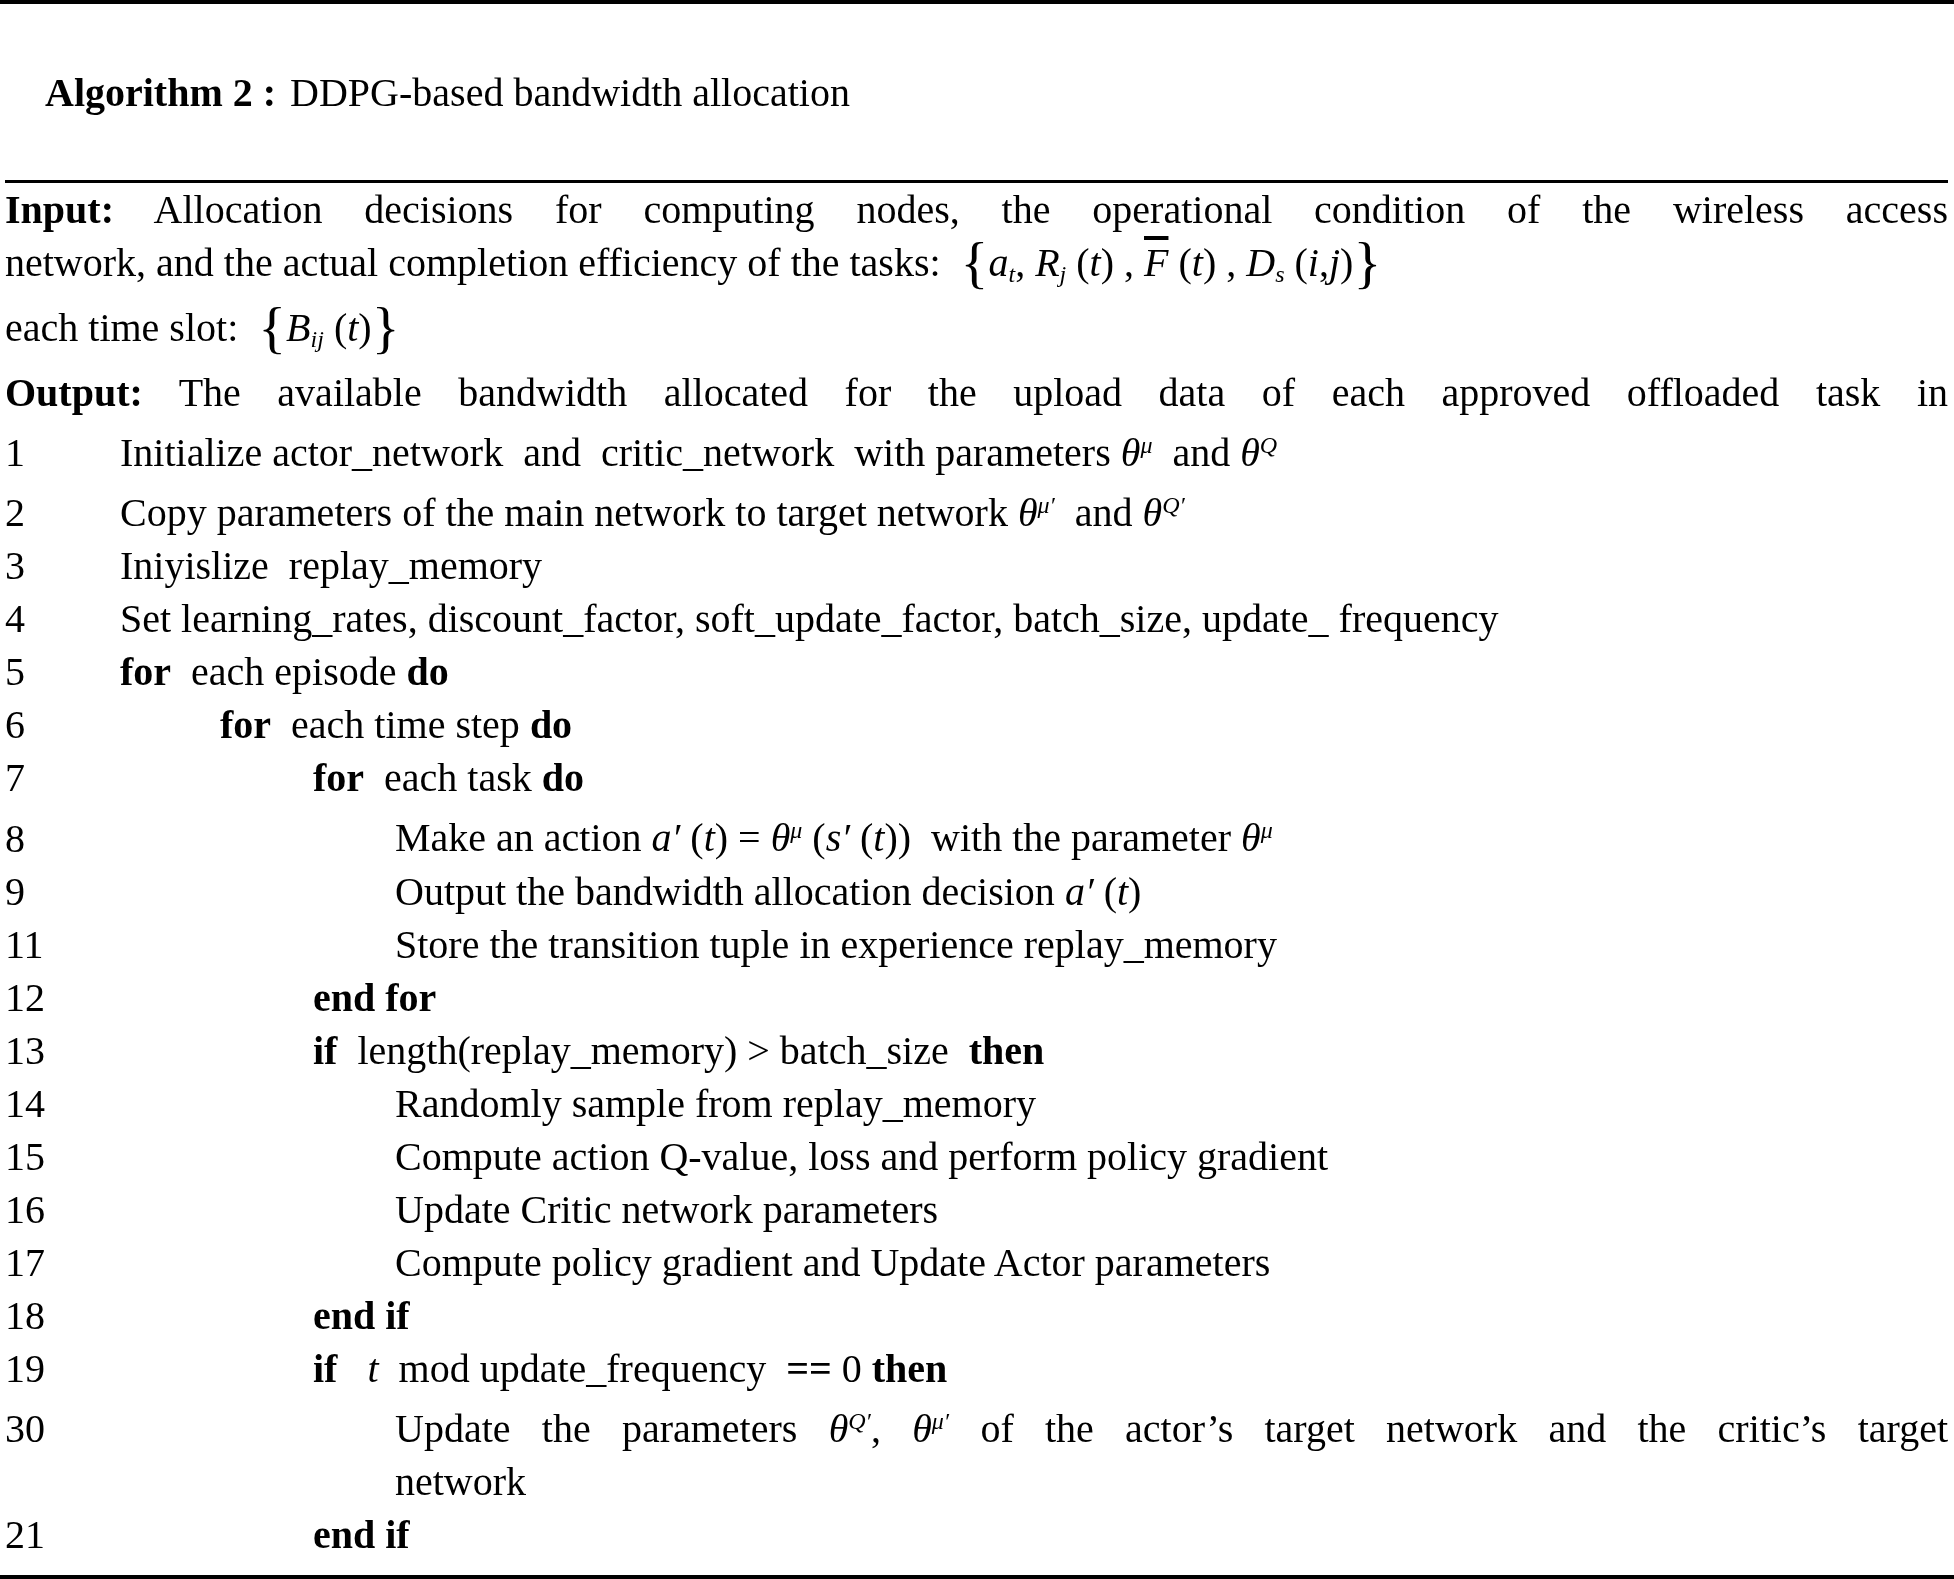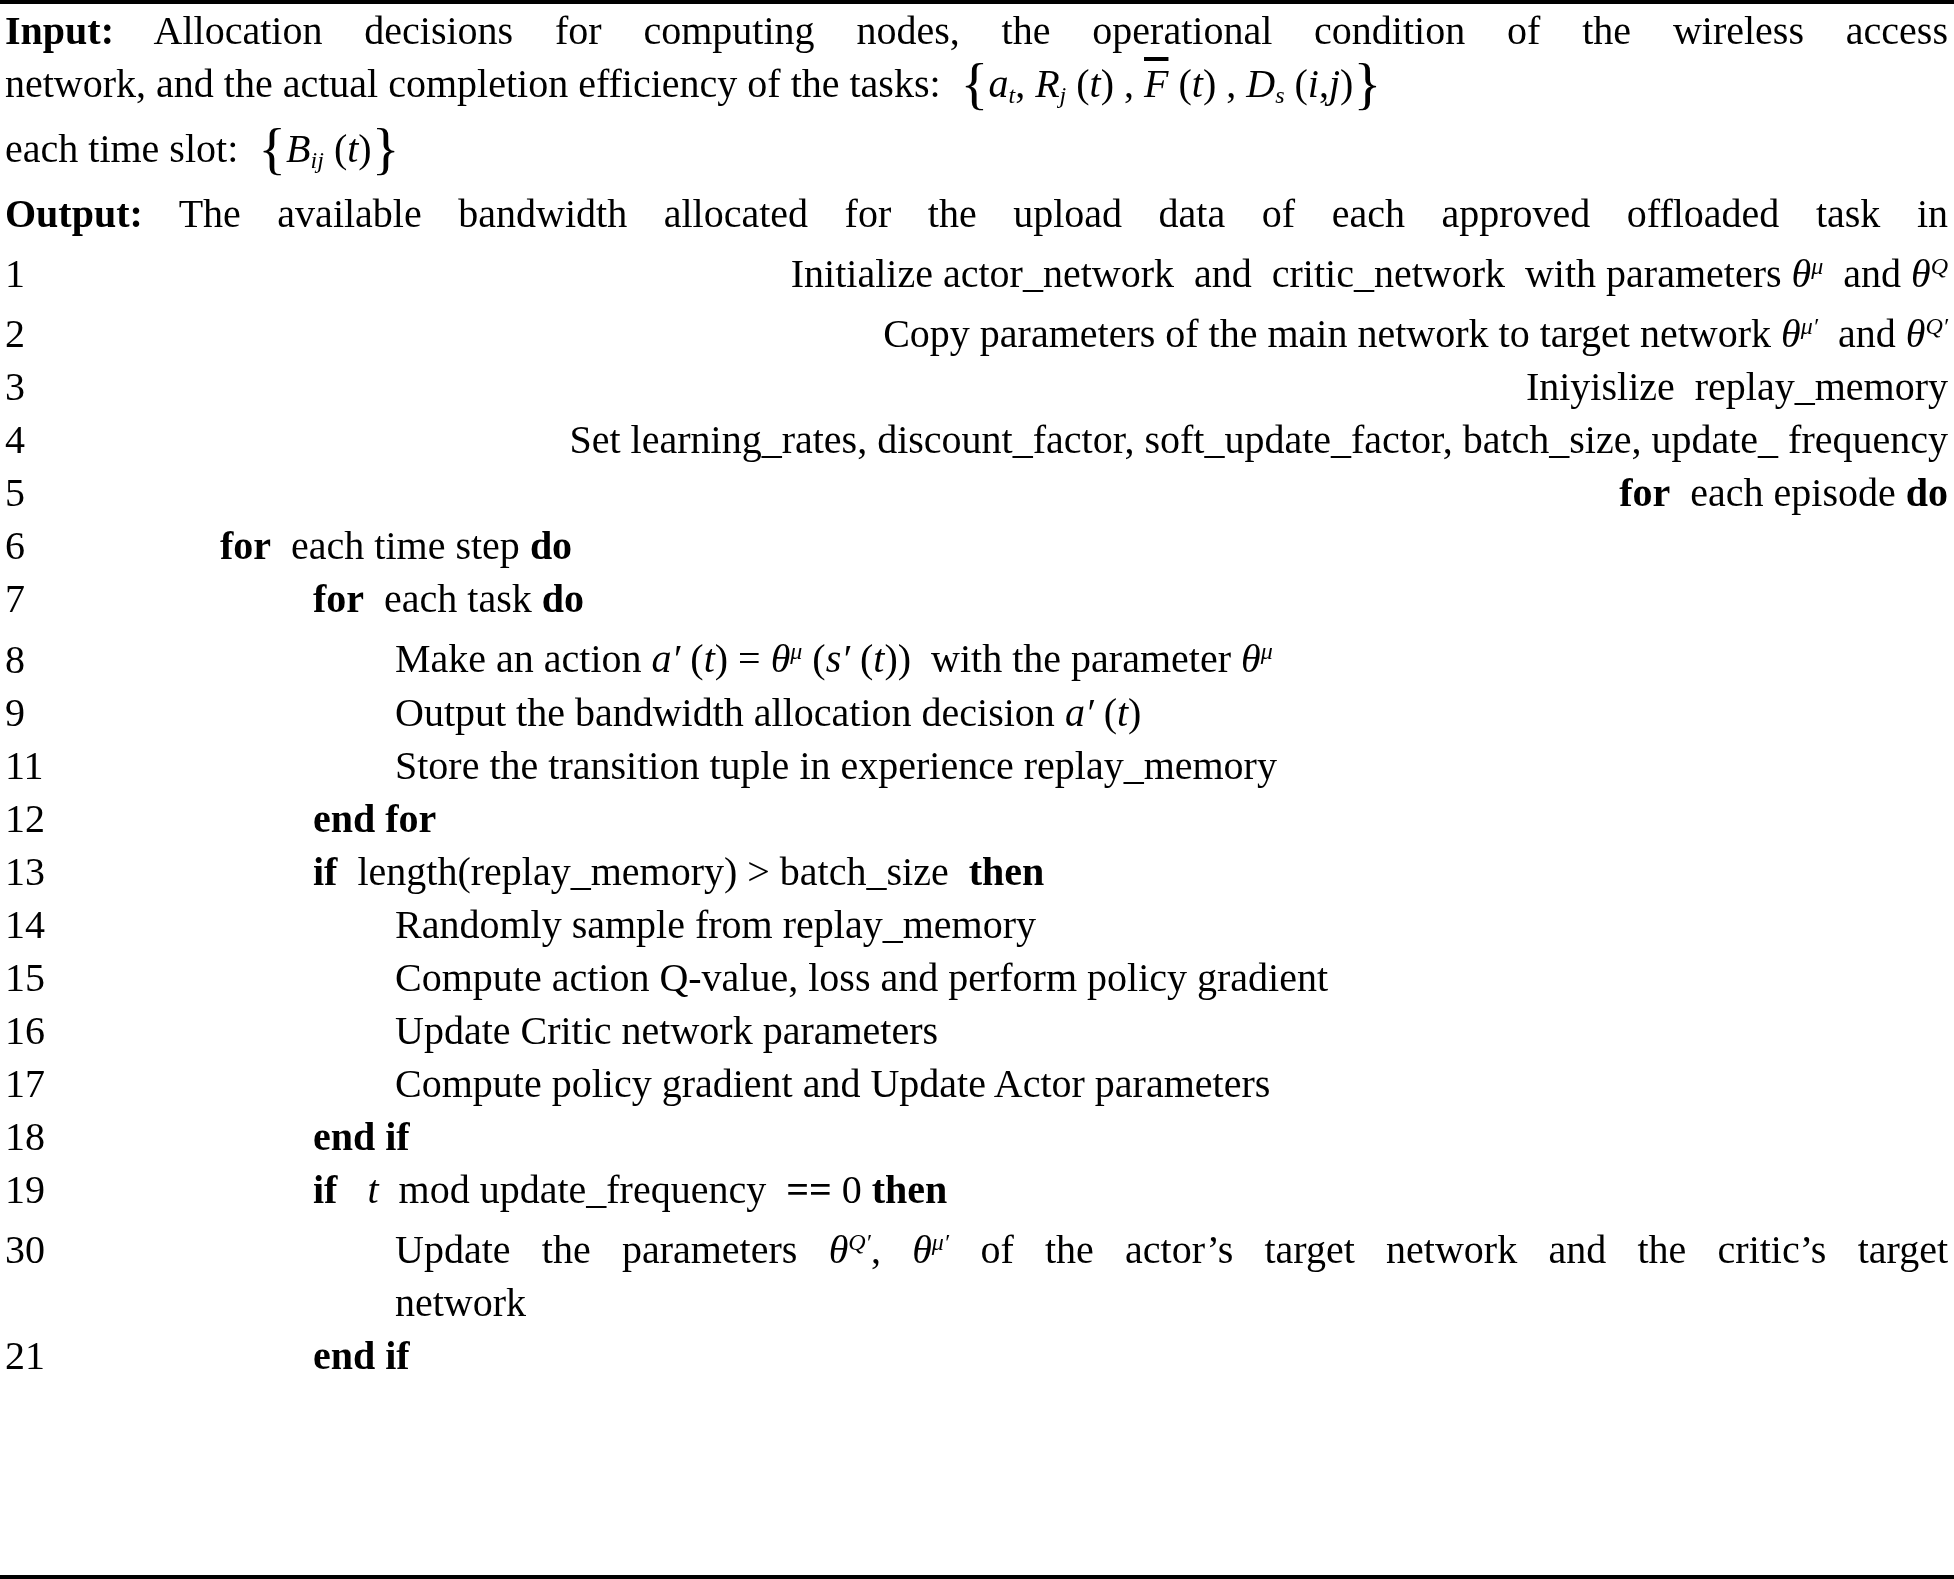--- a/index.html
+++ b/index.html
@@ -20,35 +20,38 @@
     white-space:pre;
   }
   .title .lbl{font-weight:bold;margin-right:14px;}
   .preamble{}
   .prow{white-space:pre;}
   .prow.justify{white-space:normal;text-align:justify;text-align-last:justify;}
   .srow{display:flex;align-items:baseline;}
   .num{flex:0 0 90px;white-space:pre;}
   .body{flex:1 1 auto;white-space:pre;}
   .body.justify{white-space:normal;text-align:justify;text-align-last:justify;}
-  .ind0{padding-left:25px;text-align:right;}
+  .ind0{padding-left:25px;}
   .ind1{padding-left:125px;}
   .ind2{padding-left:218px;}
   .ind3{padding-left:300px;}
   .seg-b{font-weight:bold;}
   .seg-i{font-style:italic;}
   .seg-bar{font-style:italic;text-decoration:overline;}
   .seg-sup{font-style:italic;font-size:0.60em;vertical-align:0.55em;}
   .seg-sub{font-style:italic;font-size:0.60em;vertical-align:-0.25em;}
   .seg-lb,.seg-rb{font-size:1.45em;vertical-align:-0.10em;line-height:0;}
 </style>
 </head>
 <body>
 
 <div class="algo">
+  <div class="title">
+    <span class="lbl">Algorithm 2 :</span><span>DDPG-based bandwidth allocation</span>
+  </div>
   <div class="preamble" id="preamble">
       <div class="prow justify"><span class="seg seg-b">Input:</span><span class="seg seg-t"> Allocation decisions for computing nodes, the operational condition of the wireless access</span></div>
       <div class="prow"><span class="seg seg-t">network, and the actual completion efficiency of the tasks:  </span><span class="seg seg-lb">{</span><span class="seg seg-i">a</span><span class="seg seg-sub">t</span><span class="seg seg-t">, </span><span class="seg seg-i">R</span><span class="seg seg-sub">j</span><span class="seg seg-t"> (</span><span class="seg seg-i">t</span><span class="seg seg-t">) , </span><span class="seg seg-bar">F</span><span class="seg seg-t"> (</span><span class="seg seg-i">t</span><span class="seg seg-t">) , </span><span class="seg seg-i">D</span><span class="seg seg-sub">s</span><span class="seg seg-t"> (</span><span class="seg seg-i">i</span><span class="seg seg-t">,</span><span class="seg seg-i">j</span><span class="seg seg-t">)</span><span class="seg seg-rb">}</span></div>
       <div class="prow"><span class="seg seg-t">each time slot:  </span><span class="seg seg-lb">{</span><span class="seg seg-i">B</span><span class="seg seg-sub">ij</span><span class="seg seg-t"> (</span><span class="seg seg-i">t</span><span class="seg seg-t">)</span><span class="seg seg-rb">}</span></div>
       <div class="prow justify"><span class="seg seg-b">Output:</span><span class="seg seg-t"> The available bandwidth allocated for the upload data of each approved offloaded task in</span></div>
     </div>
   <div class="steps" id="steps">
       <div class="srow">
         <span class="num">1</span>
         <span class="body ind0"><span class="seg seg-t">Initialize actor_network  and  critic_network  with parameters </span><span class="seg seg-i">θ</span><span class="seg seg-sup">μ</span><span class="seg seg-t">  and </span><span class="seg seg-i">θ</span><span class="seg seg-sup">Q</span></span>

